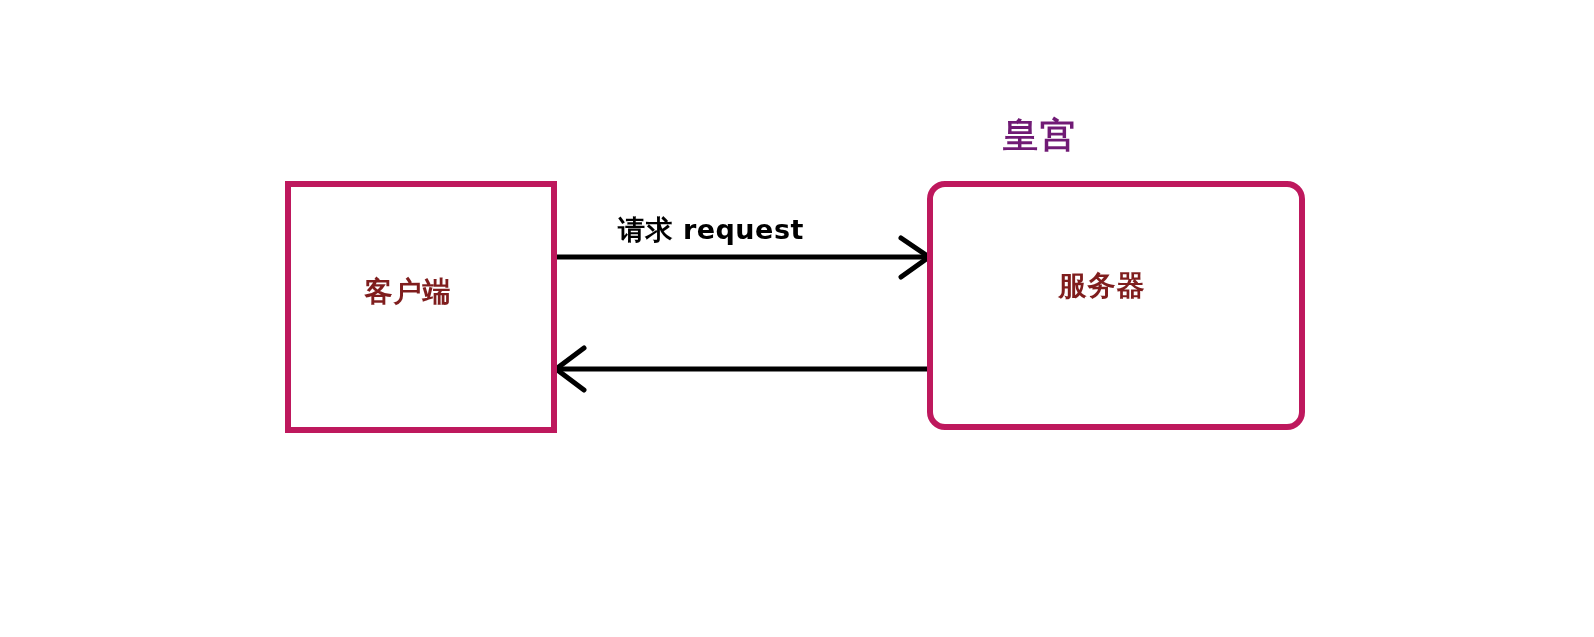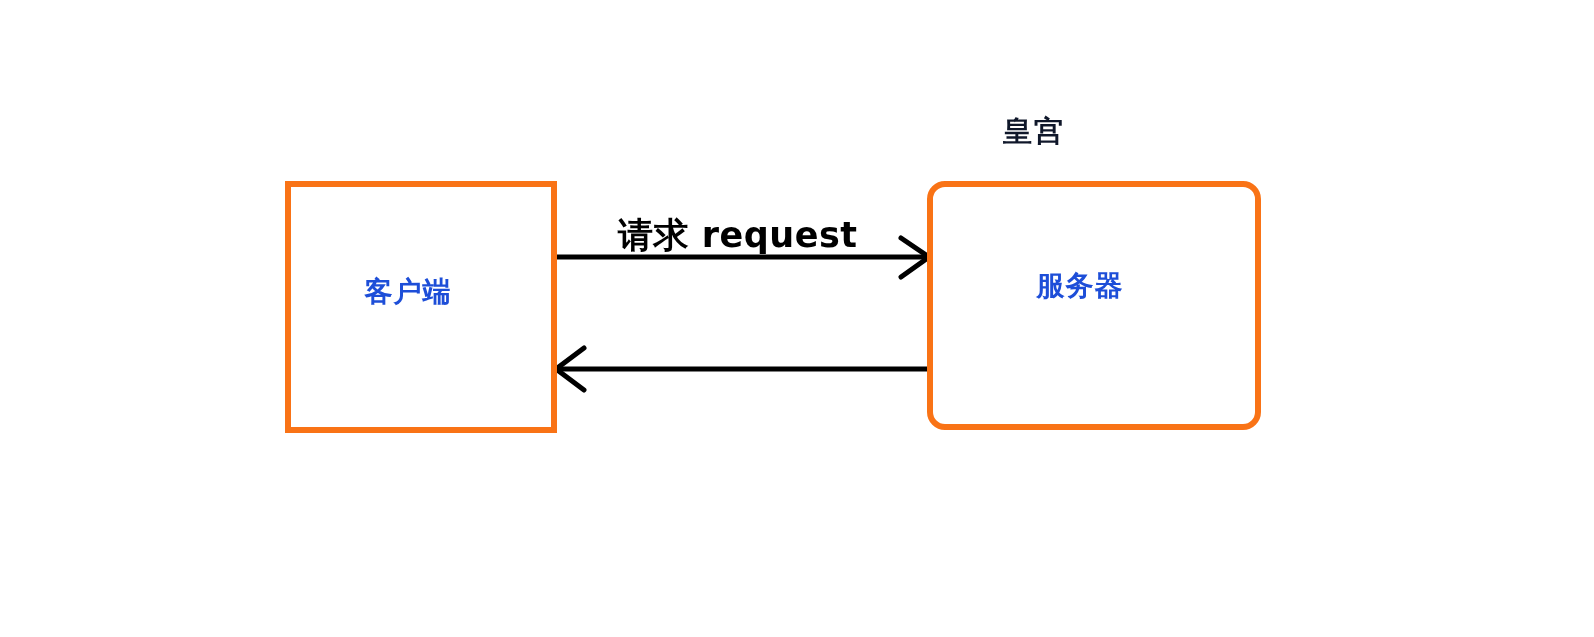--- a/index.html
+++ b/index.html
@@ -11,58 +11,58 @@
     position: relative;
     width: 1594px;
     height: 637px;
     background: #ffffff;
     overflow: hidden;
     font-family: "DejaVu Sans", "Liberation Sans", sans-serif;
   }
   .node {
     position: absolute;
     box-sizing: border-box;
-    border: 6px solid #f97316;
+    border: 6px solid #be185d;
     background: #ffffff;
     display: flex;
     align-items: center;
     justify-content: center;
     font-size: 28px;
     font-weight: 700;
-    color: #1d4ed8;
+    color: #7f1d1d;
     letter-spacing: 1px;
   }
   .node-client {
     left: 285px;
     top: 181px;
     width: 272px;
     height: 252px;
     border-radius: 0;
     padding: 0 26px 30px 0;
   }
   .node-server {
     left: 927px;
     top: 181px;
-    width: 334px;
+    width: 378px;
     height: 249px;
     border-radius: 18px;
     padding: 0 28px 40px 0;
   }
   .annotation-palace {
     position: absolute;
     left: 1003px;
     top: 112px;
-    font-size: 29px;
+    font-size: 35px;
     font-weight: 700;
-    color: #0f172a;
+    color: #701a75;
     letter-spacing: 2px;
   }
   .edge-label {
     position: absolute;
-    font-size: 35px;
+    font-size: 27px;
     font-weight: 700;
     color: #000000;
     white-space: nowrap;
     letter-spacing: 0.5px;
   }
   .edge-label-request {
     left: 618px;
     top: 212px;
   }
   .edge-label-response {

